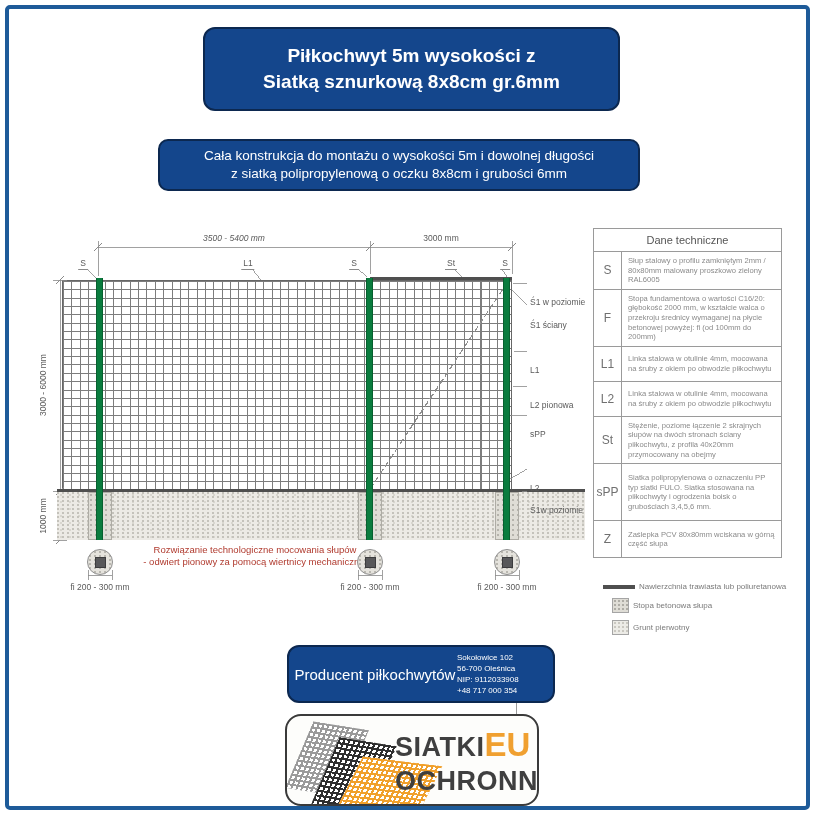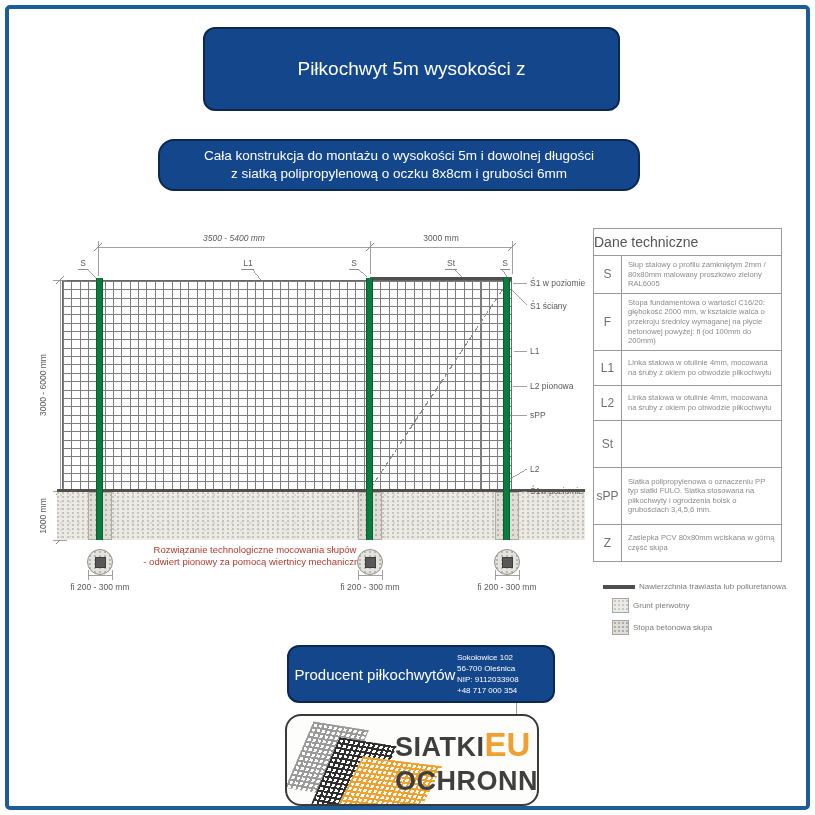--- a/index.html
+++ b/index.html
@@ -4,22 +4,22 @@
 <style>
   html,body{margin:0;padding:0;}
   body{width:815px;height:815px;position:relative;background:#ffffff;
        font-family:"Liberation Sans","DejaVu Sans",sans-serif;overflow:hidden;}
   .frame{position:absolute;left:5px;top:5px;right:5px;bottom:5px;
          border:4px solid #1e5b99;border-radius:5px;pointer-events:none;}
   .bluebox{position:absolute;background:#14468c;border:2px solid #0c2850;
            border-radius:12px;color:#fff;display:flex;align-items:center;
            justify-content:center;text-align:center;box-sizing:border-box;}
   .title-box{left:203px;top:27px;width:417px;height:84px;}
-  .title-box .l{display:block;font-weight:normal;font-size:19px;line-height:26px;}
-  .subtitle-box{left:158px;top:139px;width:482px;height:52px;border-radius:16px;}
+  .title-box .l{display:block;font-weight:bold;font-size:19px;line-height:26px;}
+  .subtitle-box{left:158px;top:139px;width:482px;height:52px;border-radius:10px;}
   .subtitle-box .l{display:block;font-size:13.5px;line-height:18px;}
 
   
   .drawing{position:absolute;left:30px;top:228px;width:565px;height:380px;}
   .drawing *{box-sizing:border-box;}
   .mesh-grid{position:absolute;left:32px;top:52px;width:450px;height:210px;
     border:1px solid #666;
     background-image:
       repeating-linear-gradient(to right,#7d7d7d 0 1px,transparent 1px 8.35px),
       repeating-linear-gradient(to bottom,#7d7d7d 0 1px,transparent 1px 8.35px);}
@@ -33,36 +33,36 @@
     background-size:5px 4px,9px 7px;}
   .footing{position:absolute;top:264px;width:24px;height:48px;
     background-color:#dfddd6;border:1px solid #aeaca5;
     background-image:radial-gradient(circle at 2px 2px,#b5b3ac 1px,transparent 1.1px);
     background-size:5px 5px;}
   .dim-label{position:absolute;font-size:8.5px;color:#5a5a5a;white-space:nowrap;}
   .rot{transform:translate(-50%,-50%) rotate(-90deg);}
   .center{transform:translateX(-50%);}
   .top-label{position:absolute;top:30px;font-size:8.5px;color:#5a5a5a;
     border-bottom:1px solid #8a8a8a;padding:0 2px 1px;transform:translateX(-50%);}
-  .right-label{position:absolute;left:500px;font-size:8.5px;color:#5a5a5a;white-space:nowrap;}
+  .right-label{position:absolute;left:500px;font-size:8.5px;color:#5a5a5a;white-space:nowrap;margin-top:19px;}
   .drill{position:absolute;width:26px;height:26px;border-radius:50%;
     border:1px solid #8f8f8f;background-color:#e5e3dd;
     background-image:radial-gradient(circle at 2px 2px,#b9b7b0 1px,transparent 1.1px);
     background-size:5px 4px;display:flex;align-items:center;justify-content:center;}
   .drill .sq{width:11px;height:11px;background:#58585a;border:1px solid #3c3c3e;}
   .drill-label{position:absolute;font-size:8.5px;color:#5a5a5a;white-space:nowrap;transform:translateX(-50%);}
   .note{position:absolute;left:85px;top:316px;width:280px;text-align:center;
         color:#b03a2e;font-size:9.5px;line-height:12px;}
   .note .l{display:block;}
 
   
   .tech-table{position:absolute;left:593px;top:228px;width:187px;
     border:1px solid #9a9a9a;background:#fff;}
-  .tt-header{border-bottom:1px solid #9a9a9a;text-align:left;
-    font-size:14px;color:#555;padding:5px 0;}
+  .tt-header{border-bottom:1px solid #9a9a9a;text-align:center;
+    font-size:11px;color:#555;padding:5px 0;}
   .tt-row{display:flex;border-bottom:1px solid #9a9a9a;}
   .tt-row:last-child{border-bottom:none;}
   .tt-sym{width:27px;flex:0 0 27px;border-right:1px solid #9a9a9a;
     display:flex;align-items:center;justify-content:center;
     font-size:12px;color:#707070;}
   .tt-desc{flex:1;padding:4px 4px 4px 6px;font-size:7.6px;line-height:9.6px;
     color:#8a8a8a;display:flex;align-items:center;}
 
   
   .legend{position:absolute;left:603px;top:582px;width:200px;}
@@ -104,20 +104,21 @@
   svg line,svg rect{shape-rendering:crispEdges;}
 </style>
 </head>
 <body>
 
 <div class="frame"></div>
 
 <div class="bluebox title-box">
   <div>
     <span class="l">Piłkochwyt 5m wysokości z</span>
+    <span class="l">Siatką sznurkową 8x8cm gr.6mm</span>
   </div>
 </div>
 
 <div class="bluebox subtitle-box">
   <div>
     <span class="l">Cała konstrukcja do montażu o wysokości 5m i dowolnej długości</span>
     <span class="l">z siatką polipropylenową o oczku 8x8cm i grubości 6mm</span>
   </div>
 </div>
 
@@ -233,43 +234,44 @@
   <div class="tt-row" style="min-height:34px">
     <div class="tt-sym">L1</div>
     <div class="tt-desc">Linka stalowa w otulinie 4mm, mocowana na śruby z okiem po obwodzie piłkochwytu</div>
   </div>
   <div class="tt-row" style="min-height:34px">
     <div class="tt-sym">L2</div>
     <div class="tt-desc">Linka stalowa w otulinie 4mm, mocowana na śruby z okiem po obwodzie piłkochwytu</div>
   </div>
   <div class="tt-row" style="min-height:46px">
     <div class="tt-sym">St</div>
+    <div class="tt-desc">Stężenie, poziome łączenie 2 skrajnych słupów na dwóch stronach ściany piłkochwytu, z profila 40x20mm przymocowany na obejmy</div>
   </div>
   <div class="tt-row" style="min-height:56px">
     <div class="tt-sym">sPP</div>
     <div class="tt-desc">Siatka polipropylenowa o oznaczeniu PP typ siatki FULO. Siatka stosowana na piłkochwyty i ogrodzenia boisk o grubościach 3,4,5,6 mm.</div>
   </div>
   <div class="tt-row" style="min-height:36px">
     <div class="tt-sym">Z</div>
     <div class="tt-desc">Zaślepka PCV 80x80mm wciskana w górną część słupa</div>
   </div>
 </div>
 
 <div class="legend">
   <div class="lg-item">
     <div class="sw-line"></div>
     <div class="lg-label">Nawierzchnia trawiasta lub poliuretanowa</div>
   </div>
   <div class="lg-item">
+    <div class="sw-box"></div>
+    <div class="lg-label">Stopa betonowa słupa</div>
+  </div>
+  <div class="lg-item">
     <div class="sw-box light"></div>
     <div class="lg-label">Grunt pierwotny</div>
-  </div>
-  <div class="lg-item">
-    <div class="sw-box"></div>
-    <div class="lg-label">Stopa betonowa słupa</div>
   </div>
 </div>
 
 <div class="bluebox producer-box">
   <div class="main">Producent piłkochwytów</div>
   <div class="addr">
     <span>Sokołowice 102</span>
     <span>56-700 Oleśnica</span>
     <span>NIP: 9112033908</span>
     <span>+48 717 000 354</span>

